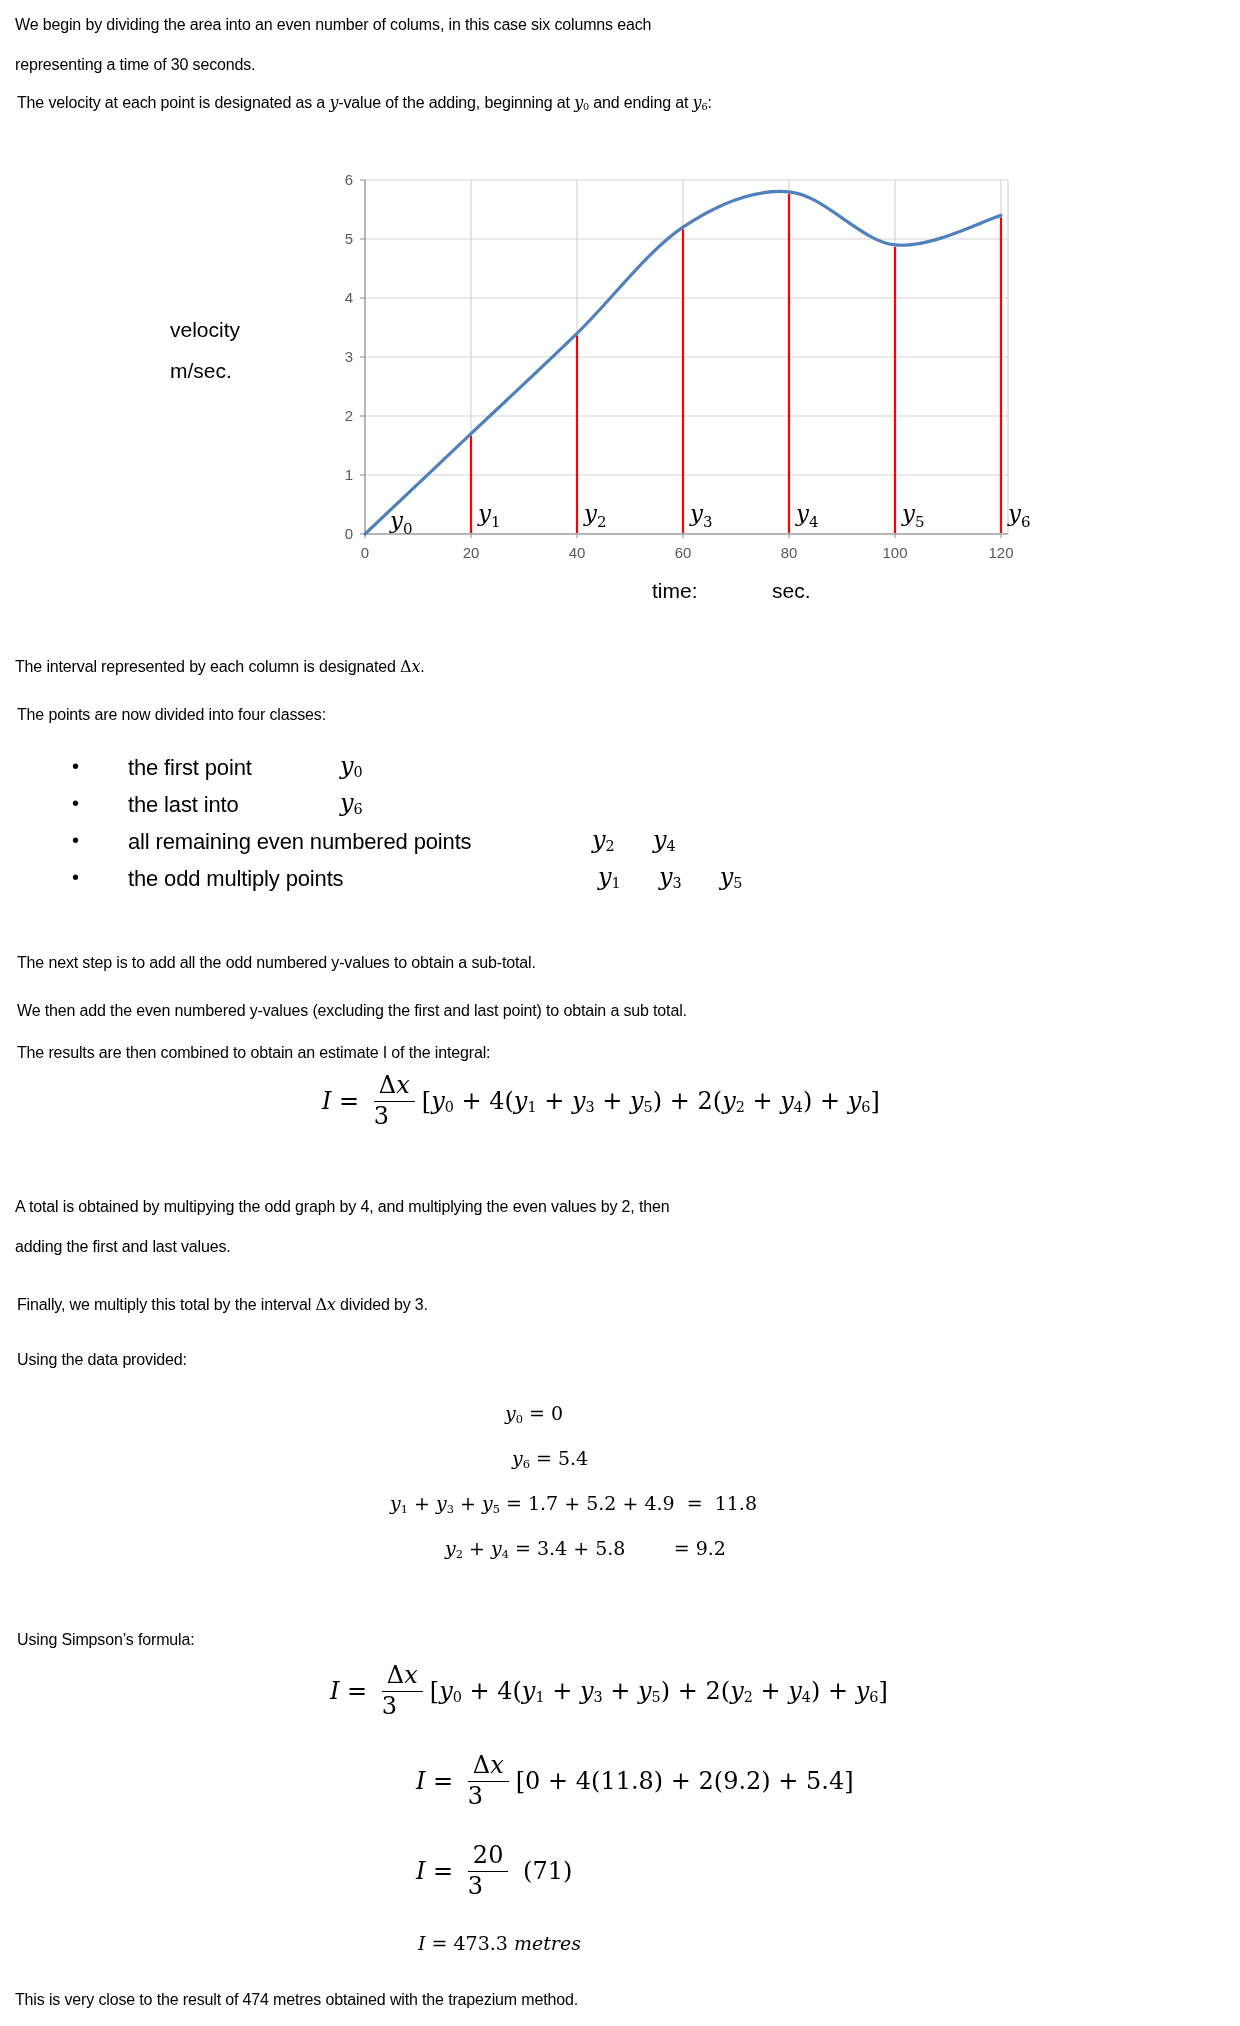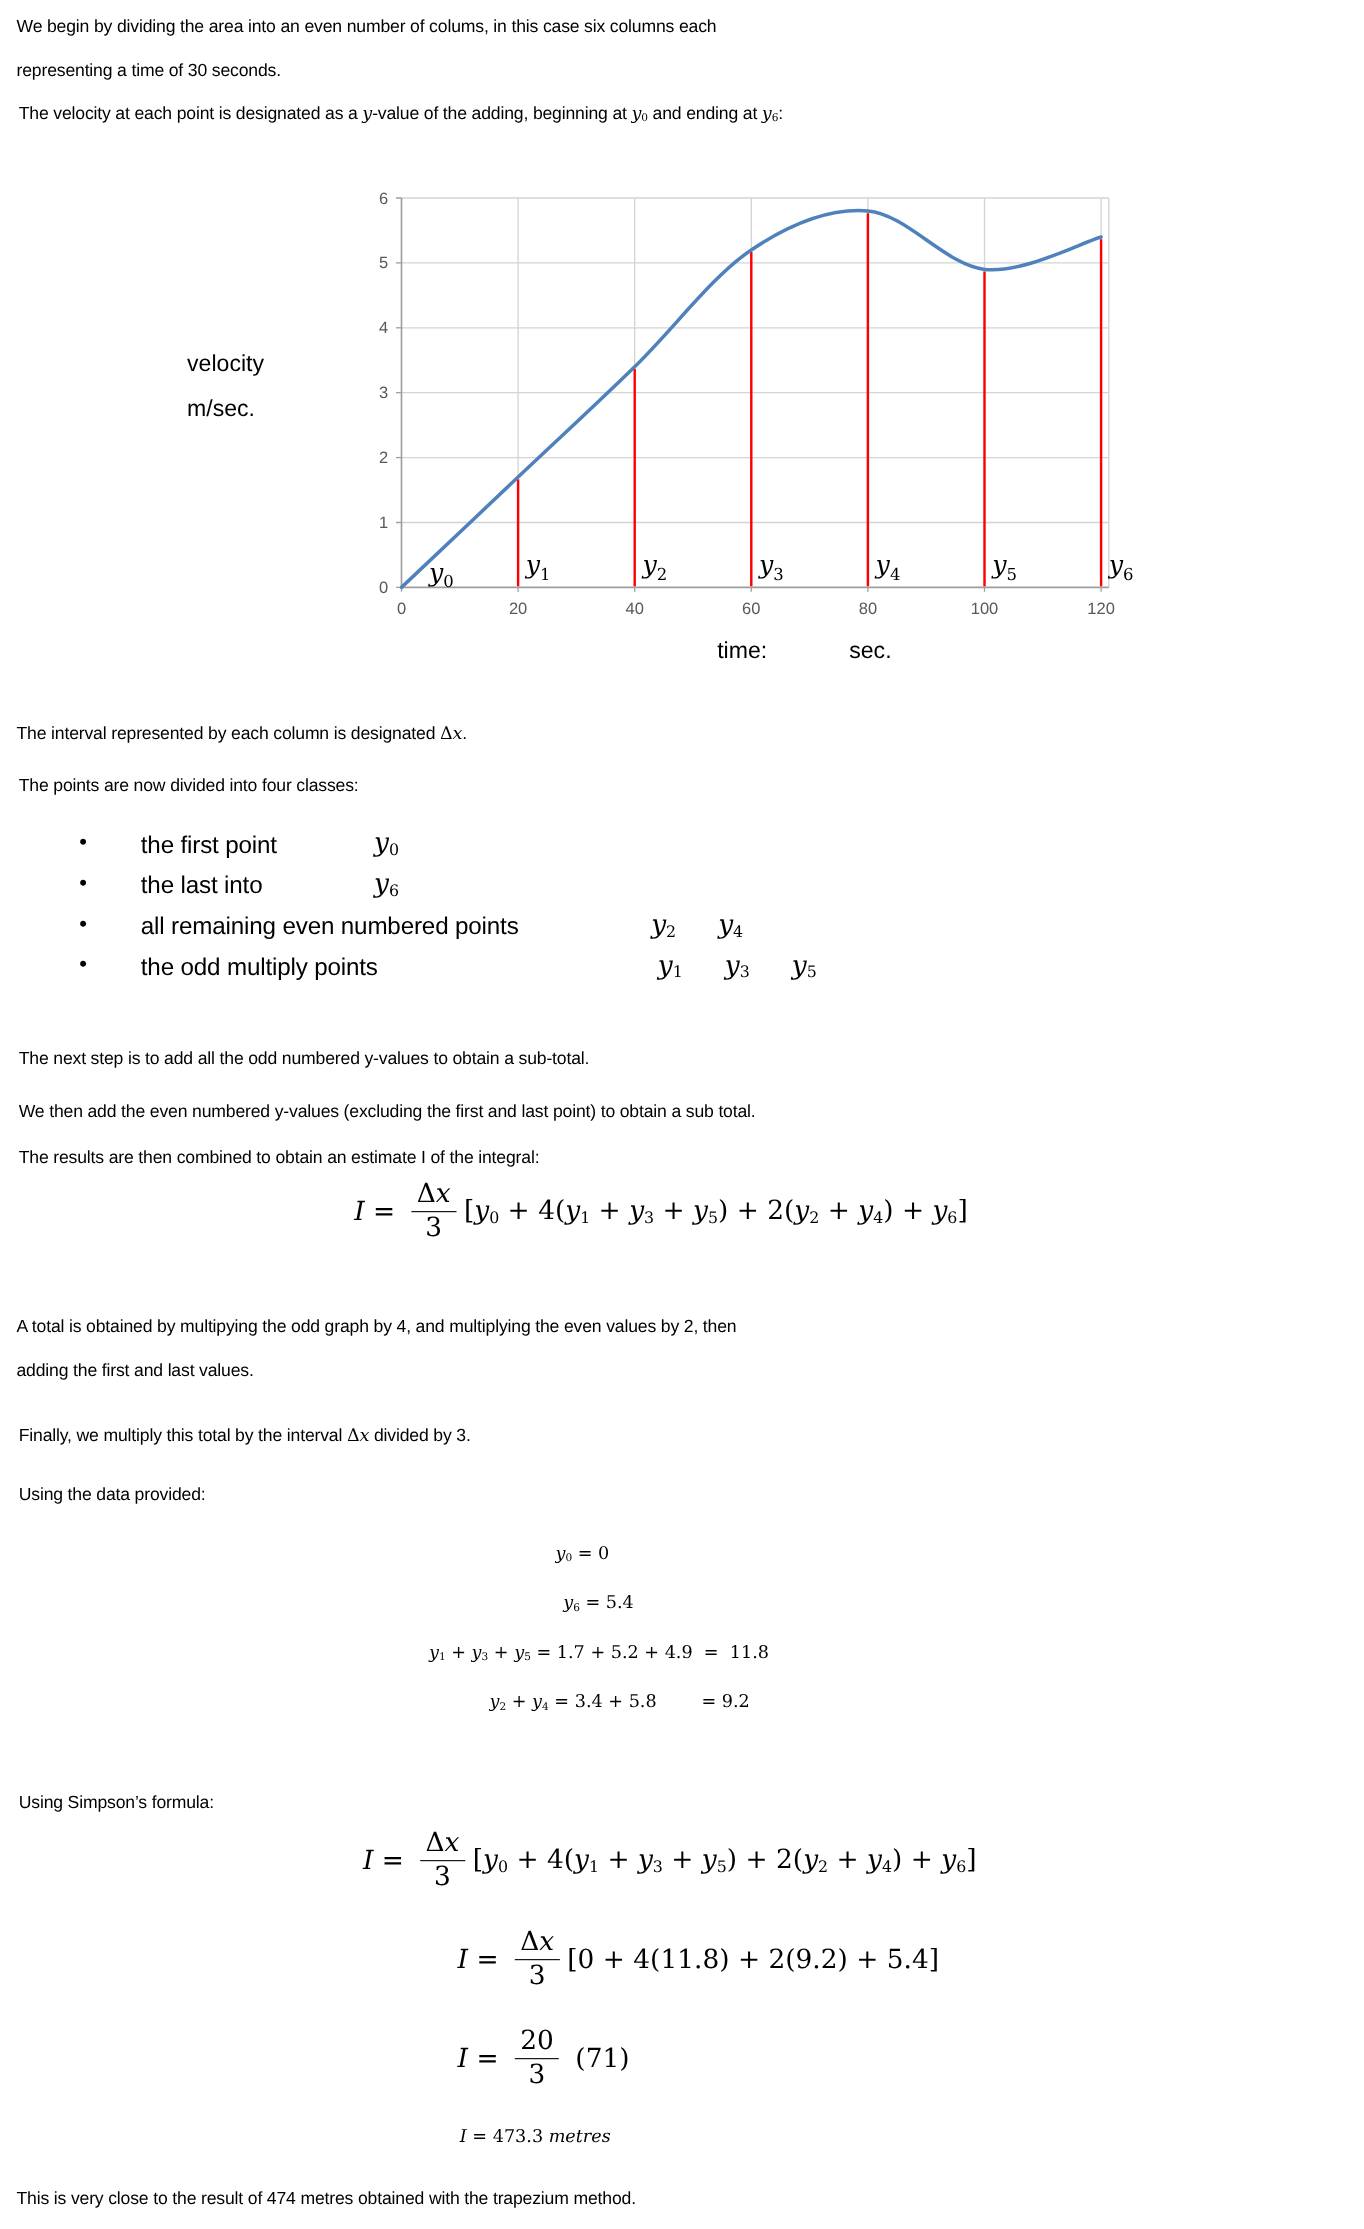--- a/index.html
+++ b/index.html
@@ -5,23 +5,23 @@
   html,body{margin:0;padding:0}
   body{
     width:1240px;height:2026px;position:relative;background:#ffffff;color:#000;
     font-family:"Liberation Sans",sans-serif;overflow:hidden;
   }
   .abs{position:absolute;white-space:pre}
   .bt{font-size:16px;letter-spacing:-0.15px;line-height:30px}
   .mth{font-family:"DejaVu Serif",serif;font-style:italic}
   .mrm{font-family:"DejaVu Serif",serif;font-style:normal}
   .msub{font-family:"DejaVu Serif",serif;font-style:normal;font-size:0.60em;vertical-align:-0.24em}
-  .mathline{font-size:16px}
+  .mathline{font-size:19px}
   .formula{display:flex;align-items:center;font-size:24px;white-space:pre}
-  .frac{display:inline-flex;flex-direction:column;align-items:center;margin:0 7px;font-family:"DejaVu Serif",serif;line-height:1.15}
+  .frac{display:inline-flex;flex-direction:column;align-items:flex-start;margin:0 7px;font-family:"DejaVu Serif",serif;line-height:1.15}
   .frac .num{padding:0 5px 1px;border-bottom:1.5px solid #000}
   .frac .den{padding-top:1px}
   .brow{position:absolute;left:0;width:1240px;height:34px}
   .bdot{position:absolute;left:72px;top:0;font-size:20px}
   .blabel{position:absolute;left:128px;top:0;font-size:22px;letter-spacing:-0.15px;white-space:pre}
   .bterms{position:absolute;top:-3px;font-size:24px;white-space:pre}
   .tabA{left:340px}
   .tabB{left:592px}
   .tabC{left:598px}
   #chart-wrap{position:absolute;left:0;top:130px;width:1240px;height:492px}

